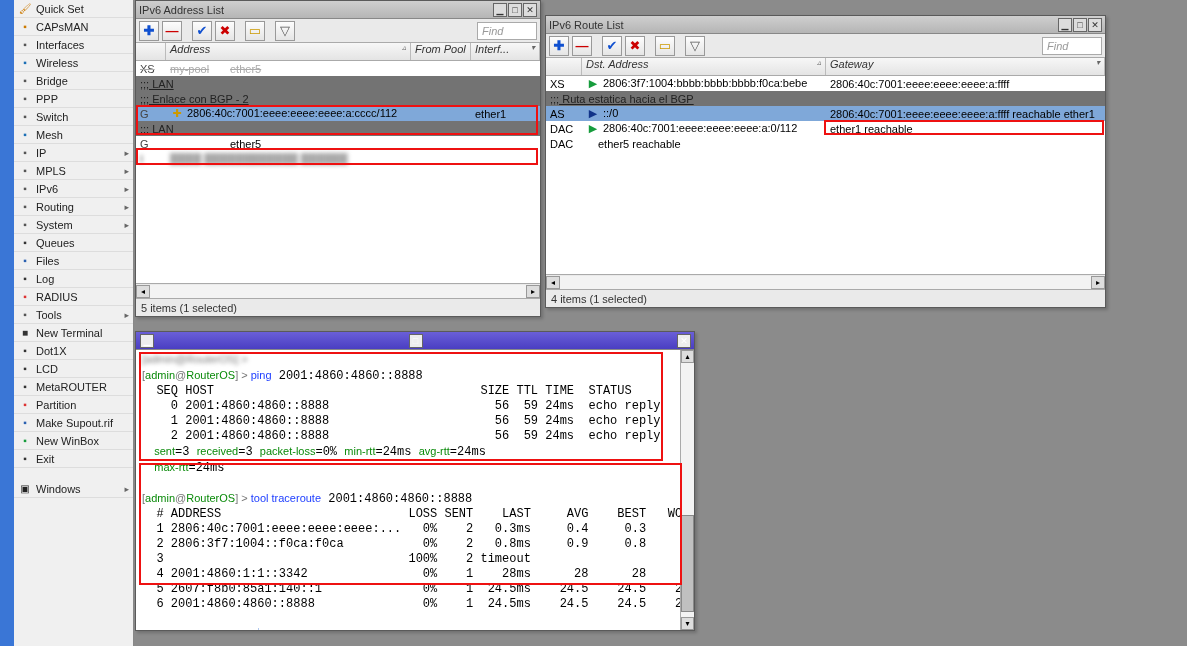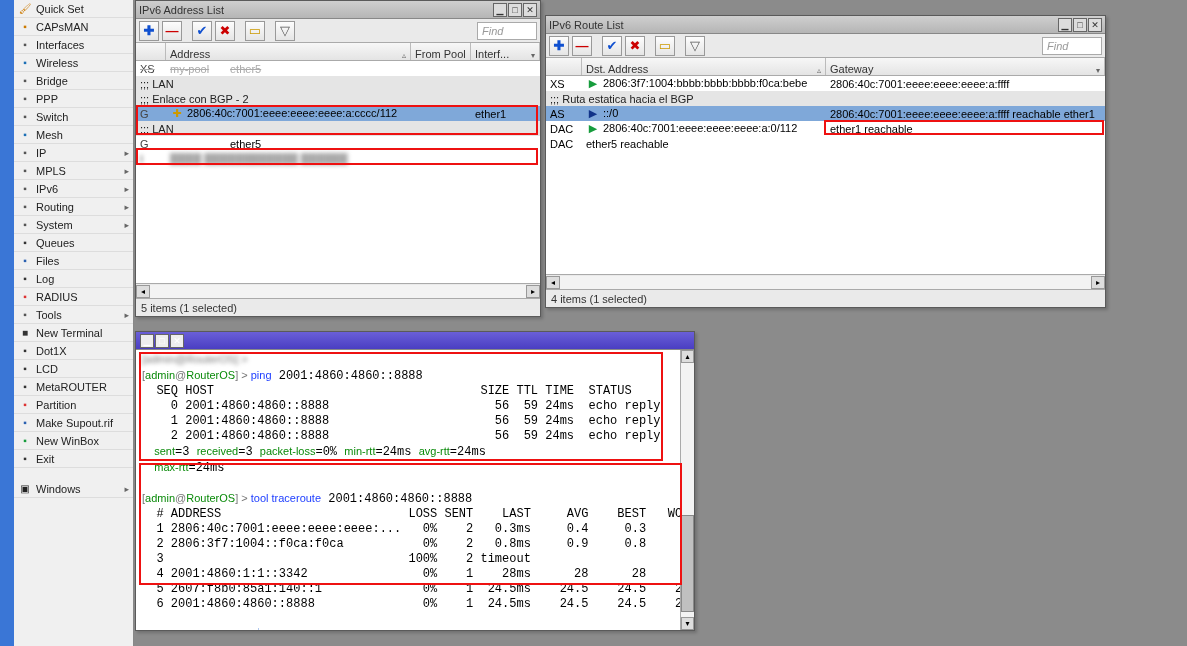--- a/index.html
+++ b/index.html
@@ -5,36 +5,36 @@
 * { margin:0; padding:0; box-sizing:border-box; font-family:"Segoe UI",Tahoma,sans-serif; font-size:11px; }
 body { background:#8b8b8b; width:1187px; height:646px; position:relative; overflow:hidden; }
 .sidebar { position:absolute; left:0; top:0; width:120px; height:646px; background:#f0f0f0; border-right:1px solid #888; }
 .menu { list-style:none; }
 .menu li { display:flex; align-items:center; height:18px; padding:0 4px; border-bottom:1px solid #ddd; cursor:default; position:relative; color:#222; }
 .menu li .ico { width:14px; height:14px; margin-right:4px; display:inline-flex; align-items:center; justify-content:center; font-size:10px; }
 .menu li .arrow { position:absolute; right:4px; font-size:9px; color:#666; }
 .menu li.sep { height:6px; background:#f0f0f0; border-bottom:none; }
 
 .window { position:absolute; background:#f4f4f4; border:1px solid #5a5a5a; box-shadow:2px 2px 3px rgba(0,0,0,.2); }
-.titlebar { height:18px; background:linear-gradient(#cfcfcf,#b5b5b5); border-bottom:1px solid #888; display:flex; align-items:center; padding:0 3px; color:#333; }
+.titlebar { height:18px; background:linear-gradient(#cfcfcf,#b5b5b5); border-bottom:1px solid #888; display:flex; align-items:center; padding:0 3px; color:#333;justify-content:space-between; }
 .titlebar.blue { background:linear-gradient(#6a5fd8,#4a3ec2); color:#fff; }
 .titlebar .title { flex:1; }
 .winbtn { width:14px; height:14px; border:1px solid #666; background:#ddd; margin-left:1px; display:flex; align-items:center; justify-content:center; font-size:9px; cursor:default; }
 .toolbar { height:24px; background:#eaeaea; border-bottom:1px solid #aaa; display:flex; align-items:center; padding:0 3px; gap:3px; }
 .tbtn { width:20px; height:20px; border:1px solid #999; background:linear-gradient(#fdfdfd,#e5e5e5); display:flex; align-items:center; justify-content:center; font-size:13px; cursor:default; }
 .tbtn.sep { border:none; background:none; width:4px; }
 .findbox { margin-left:auto; width:60px; height:18px; border:1px solid #aaa; background:#fff; color:#999; font-style:italic; padding:0 4px; display:flex; align-items:center; }
 
 .gridhdr { height:18px; background:linear-gradient(#f7f7f7,#e4e4e4); border-bottom:1px solid #aaa; display:flex; }
-.gridhdr .col { border-right:1px solid #bbb; padding:0 4px; display:flex; align-items:flex-end; color:#333; }
+.gridhdr .col { border-right:1px solid #bbb; padding:0 4px; display:flex; align-items:flex-start; color:#333;font-style:italic; }
 .gridhdr .col .tri { margin-left:auto; font-size:8px; color:#666; }
 .gridbody { background:#fff; overflow:auto; }
 .row { height:15px; display:flex; align-items:center; }
 .row .cell { padding:0 4px; overflow:hidden; white-space:nowrap; }
-.row.comment { background:#e5e5e5; color:#222; font-style:normal; }
+.row.comment { background:#737373; color:#222; font-style:normal;text-decoration:underline; }
 .row.sel { background:#7fa8d9; color:#000; }
 .row .flag { width:30px; color:#444; }
 .row .icon { width:14px; display:inline-flex; justify-content:center; margin-right:3px; }
 .redbox { border:2px solid #e11; position:absolute; pointer-events:none; }
 .statusbar { height:18px; background:#eaeaea; border-top:1px solid #aaa; padding:0 5px; display:flex; align-items:center; color:#333; }
 .hscroll { height:15px; background:#eaeaea; border-top:1px solid #aaa; display:flex; align-items:center; }
 .hscroll .btn { width:14px; height:13px; border:1px solid #999; background:#ddd; display:flex; align-items:center; justify-content:center; font-size:8px; }
 .hscroll .track { flex:1; height:13px; background:#f3f3f3; }
 
 .terminal { background:#fff; color:#000; font-family:"Consolas","Courier New",monospace; font-size:12px; line-height:15px; padding:2px 6px; white-space:pre; overflow:hidden; }
@@ -293,21 +293,21 @@
         <span class="cell" style="width:244px"><span class="icon" style="color:#113388">▶</span>::/0</span>
         <span class="cell" style="flex:1;">2806:40c:7001:eeee:eeee:eeee:a:ffff reachable ether1</span>
       </div>
       <div class="row">
         <span class="cell" style="width:36px">DAC</span>
         <span class="cell" style="width:244px"><span class="icon" style="color:#169c3c">▶</span>2806:40c:7001:eeee:eeee:eeee:a:0/112</span>
         <span class="cell" style="flex:1;">ether1 reachable</span>
       </div>
       <div class="row">
         <span class="cell" style="width:36px">DAC</span>
-        <span class="cell" style="flex:1;">ether5 reachable</span>
+        <span class="cell" style="flex:1;margin-left:12px;">ether5 reachable</span>
       </div>
     </div>
  <div class="hscroll">
       <span class="btn">◂</span>
       <div class="track"></div>
       <span class="btn">▸</span>
     </div>
  <div class="statusbar">4 items (1 selected)</div>
  <div class="redbox" style="left:278px;top:104px;width:280px;height:15px;"></div>
 </div>

